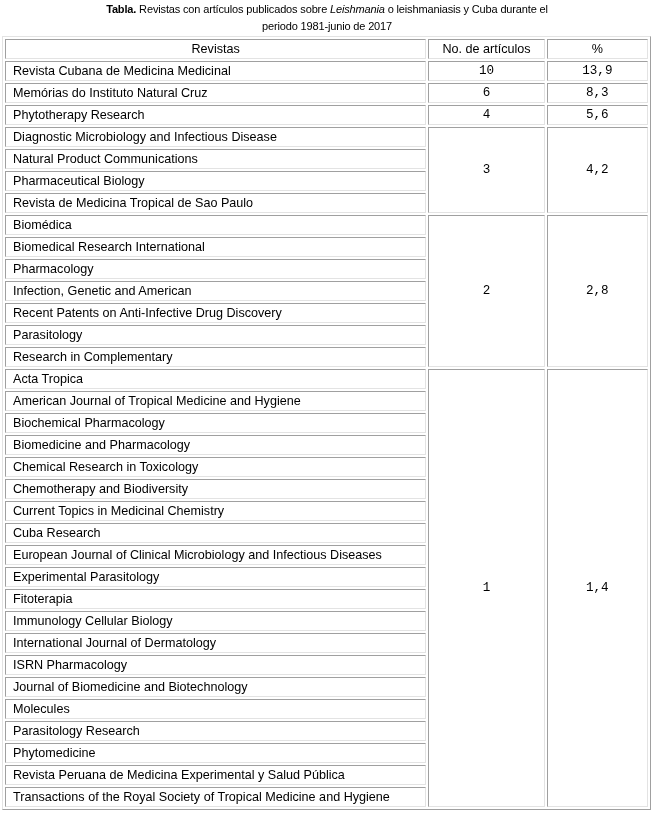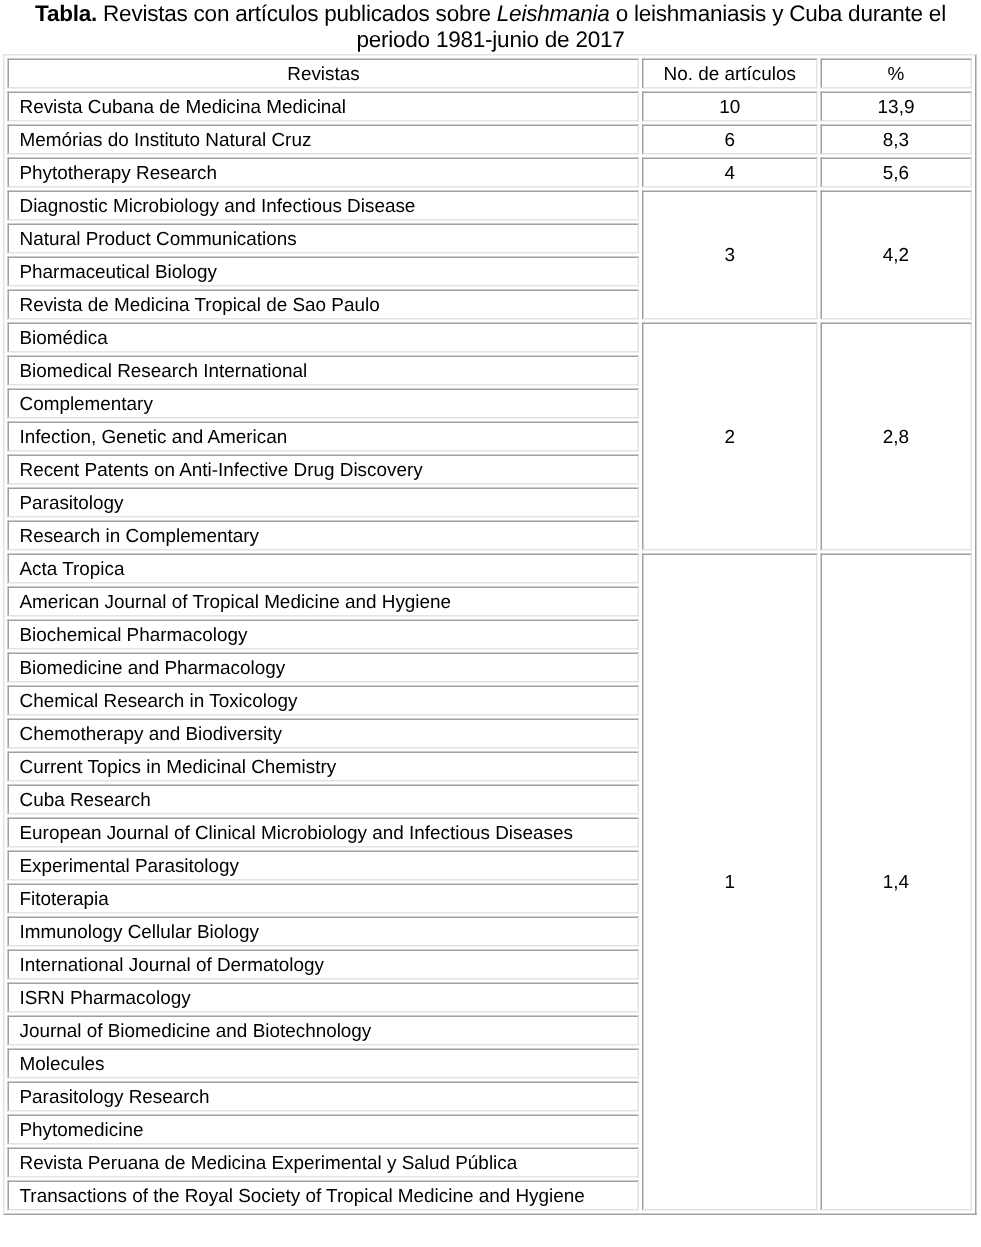--- a/index.html
+++ b/index.html
@@ -1,38 +1,38 @@
 <!DOCTYPE html>
 <html><head>
 <meta charset="utf-8">
 <style>
   html, body { margin: 0; padding: 0; background: #ffffff; }
   body { width: 654px; height: 831px; overflow: hidden; font-family: "Liberation Sans", sans-serif; color: #000; }
-  .caption { width: 654px; text-align: center; font-size: 15px; line-height: 17px; padding-top: 1px; height: 35px; box-sizing: border-box; letter-spacing: -0.15px; }
+  .caption { width: 654px; text-align: center; font-size: 11px; line-height: 17px; padding-top: 1px; height: 35px; box-sizing: border-box; letter-spacing: -0.15px; }
   .caption b { font-weight: bold; }
   .caption i { font-style: italic; }
   table.data {
     position: absolute; left: 2px; top: 36px;
     width: 649px;
     border-collapse: separate; border-spacing: 2px;
     border-top: 1px solid #e3e3e3; border-left: 1px solid #e3e3e3;
     border-right: 1px solid #a0a0a0; border-bottom: 1px solid #a0a0a0;
     table-layout: fixed;
     font-size: 12.6px;
   }
   table.data td, table.data th {
     border-top: 1px solid #a0a0a0; border-left: 1px solid #a0a0a0;
     border-right: 1px solid #e3e3e3; border-bottom: 1px solid #e3e3e3;
     height: 18px; padding: 0 0 0 7px; line-height: 18px;
     font-weight: normal; white-space: nowrap; overflow: hidden;
     vertical-align: middle;
     margin-top: 36px;
   }
   table.data th { text-align: center; padding: 0; }
-  table.data td.num { text-align: center; padding: 0; }
+  table.data td.num { text-align: center; padding: 0; font-family: Liberation Mono, monospace; }
   col.c1 { width: 420px; }
   col.c2 { width: 116px; }
   col.c3 { width: 101px; }
 </style>
 </head>
 <body>
 
 <div class="caption">
   <b>Tabla.</b><span> Revistas con artículos publicados sobre </span><i>Leishmania</i><span> o leishmaniasis y Cuba durante el</span><br>
   <span>periodo 1981-junio de 2017</span>
@@ -83,21 +83,21 @@
       </tr>
       <tr>
         <td>Biomédica</td>
         <td class="num" rowspan="7">2</td>
         <td class="num" rowspan="7">2,8</td>
       </tr>
       <tr>
         <td>Biomedical Research International</td>
       </tr>
       <tr>
-        <td>Complementary</td>
+        <td>Pharmacology</td>
       </tr>
       <tr>
         <td>Infection, Genetic and American</td>
       </tr>
       <tr>
         <td>Recent Patents on Anti-Infective Drug Discovery</td>
       </tr>
       <tr>
         <td>Parasitology</td>
       </tr>

